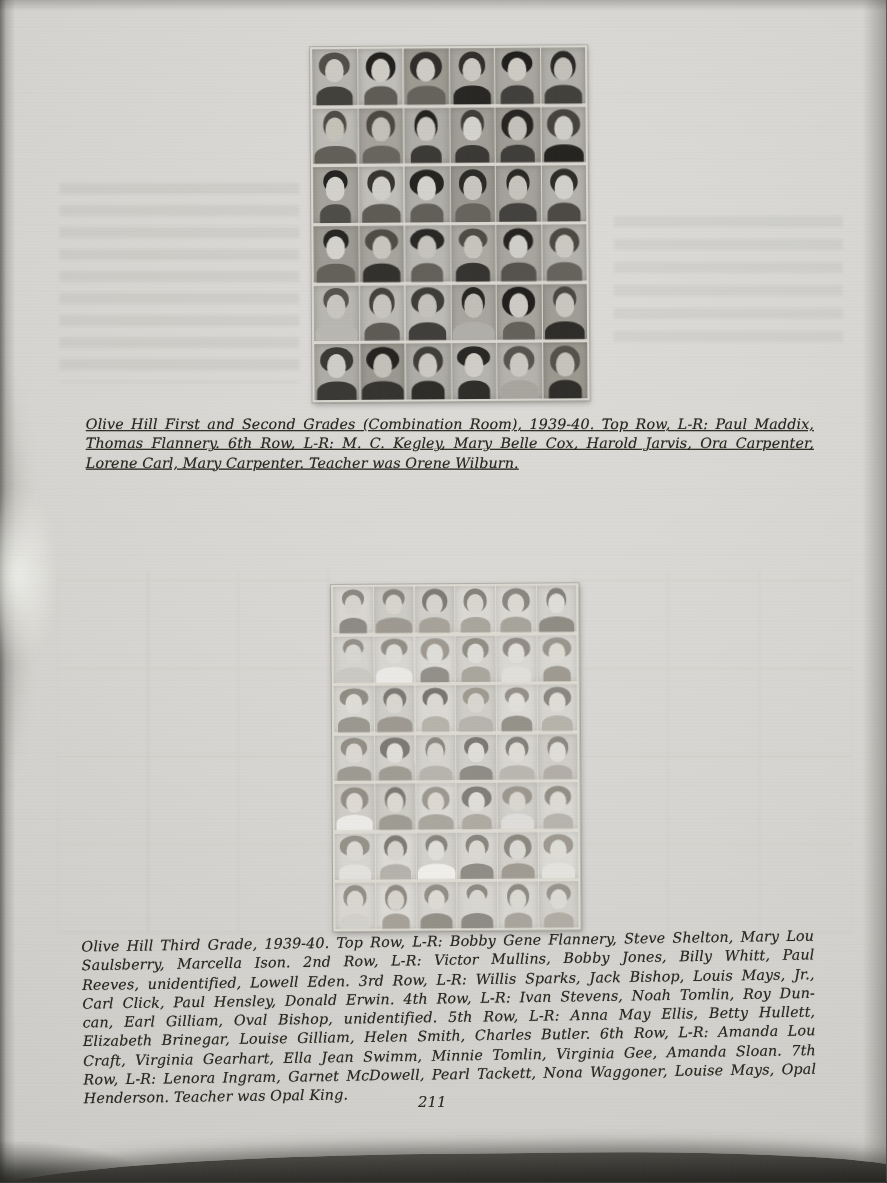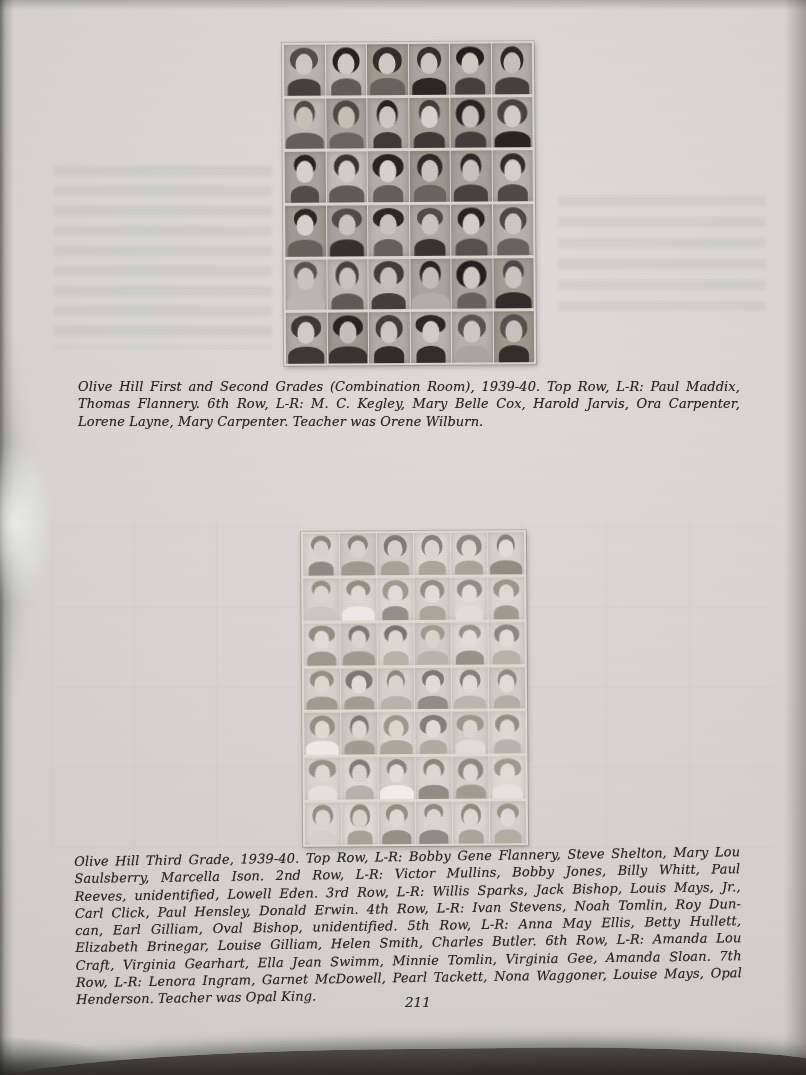--- a/index.html
+++ b/index.html
@@ -49,26 +49,26 @@
   .ph i{position:absolute;display:block;}
   .ph .hair{left:50%;top:5%;width:var(--hw,60%);height:var(--hh,44%);
     transform:translateX(-50%);border-radius:50% 50% 46% 46%;background:var(--hair);}
   .ph .face{left:50%;top:17%;width:42%;height:43%;
     transform:translateX(-50%);border-radius:50% 50% 44% 44%;background:var(--skin);}
   .ph .body{left:50%;bottom:-8%;width:var(--bw,80%);height:41%;
     transform:translateX(-50%);border-radius:46% 46% 0 0;background:var(--cloth);}
   
   .caption{position:absolute;font-style:italic;font-size:13px;line-height:17.3px;
     color:#28281f;letter-spacing:.1px;text-shadow:0 0 .7px rgba(52,52,46,.55);}
-  .caption-1{left:78px;top:378px;width:662px;}
+  .caption-1{left:78px;top:378px;width:662px;text-decoration:underline;}
   .caption-2{left:74px;top:853px;width:666px;transform:rotate(-.85deg);transform-origin:0 0;}
   .cap-line{text-align:justify;text-align-last:justify;}
   .cap-line.last{text-align-last:left;}
   .page-number{position:absolute;left:380px;top:994px;font-style:italic;font-size:13.5px;color:#2d2d27;
-    text-shadow:0 0 .6px rgba(52,52,46,.5);margin-left:25px;}
+    text-shadow:0 0 .6px rgba(52,52,46,.5);}
   
   .bottom-shadow{position:absolute;left:-24px;right:-24px;bottom:-38px;height:64px;
     background:linear-gradient(180deg,#4a4944,#1b1a18 60%);
     border-radius:48% 36% 0 0 / 34px 22px 0 0;
     transform:rotate(-.6deg);box-shadow:0 -7px 14px rgba(46,45,41,.5);}
   .corner-wedge{position:absolute;left:0;bottom:0;width:210px;height:46px;
     background:radial-gradient(95% 120% at 0% 100%, rgba(26,26,23,.9), rgba(26,26,23,0) 70%);}
   .grain{position:absolute;inset:0;pointer-events:none;opacity:.5;
     background:
       repeating-linear-gradient(0deg, rgba(0,0,0,.015) 0 1px, rgba(0,0,0,0) 1px 3px),
@@ -268,21 +268,21 @@
       <div class="ph" style="--bg: hsl(46,5%,58.33188524271827%); --skin: hsl(44,8%,75.68809633408819%); --hair: hsl(40,6%,31.400989542424213%); --cloth: hsl(42,5%,17.614809757345938%); --hw: 67.536444299094%; --hh: 51.438639809566666%; --bw: 74.72073396475753%;">
         <i class="hair"></i>
         <i class="face"></i>
         <i class="body"></i>
       </div>
     </figure>
 
   <div class="caption caption-1">
       <div class="cap-line">Olive Hill First and Second Grades (Combination Room), 1939-40.  Top Row, L-R: Paul Maddix,</div>
       <div class="cap-line">Thomas Flannery.  6th Row, L-R: M. C. Kegley, Mary Belle Cox, Harold Jarvis, Ora Carpenter,</div>
-      <div class="cap-line last">Lorene Layne, Mary Carpenter.  Teacher was Orene Wilburn.</div>
+      <div class="cap-line last">Lorene Carl, Mary Carpenter.  Teacher was Orene Wilburn.</div>
     </div>
 
   <figure class="photo photo-2" style="--cols: 6;">
       <div class="ph" style="--bg: hsl(46,5%,81.64003179552674%); --skin: hsl(44,8%,79.22973313690454%); --hair: hsl(40,6%,34.4998187215424%); --cloth: hsl(42,5%,36.52609408318676%); --hw: 55.863574717797746%; --hh: 39.48602222360205%; --bw: 69.6956650512293%;">
         <i class="hair"></i>
         <i class="face"></i>
         <i class="body"></i>
       </div>
       <div class="ph" style="--bg: hsl(46,5%,74.1556686762342%); --skin: hsl(44,8%,80.05082440959205%); --hair: hsl(40,6%,32.12888592424861%); --cloth: hsl(42,5%,45.402995467506116%); --hw: 56.402787607425125%; --hh: 39.73098892241251%; --bw: 91.78732997454063%;">
         <i class="hair"></i>

